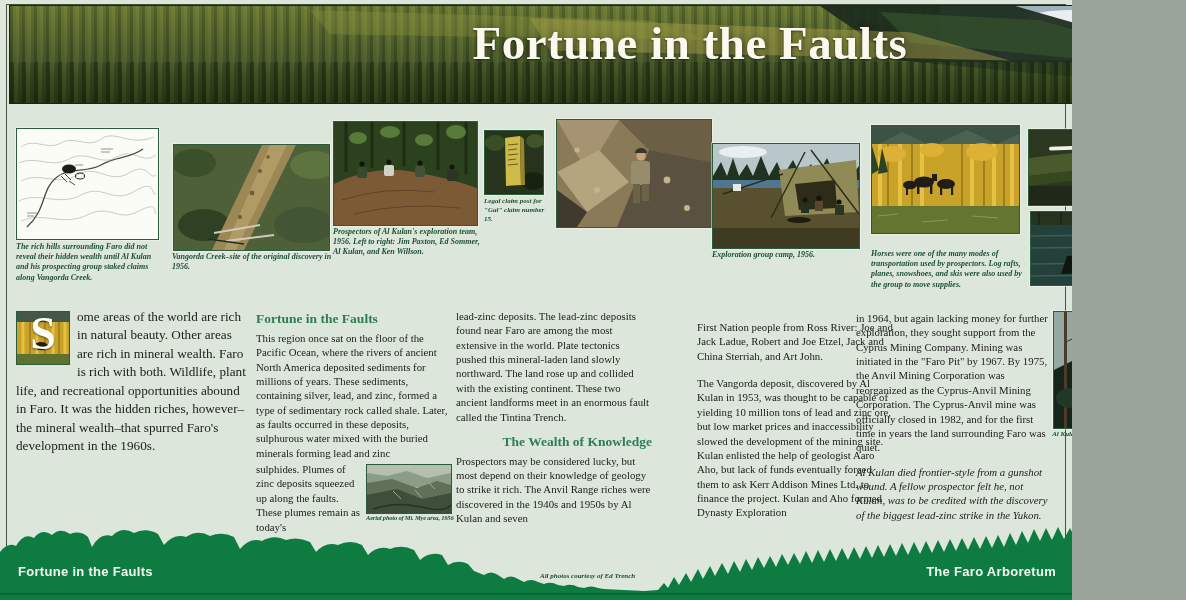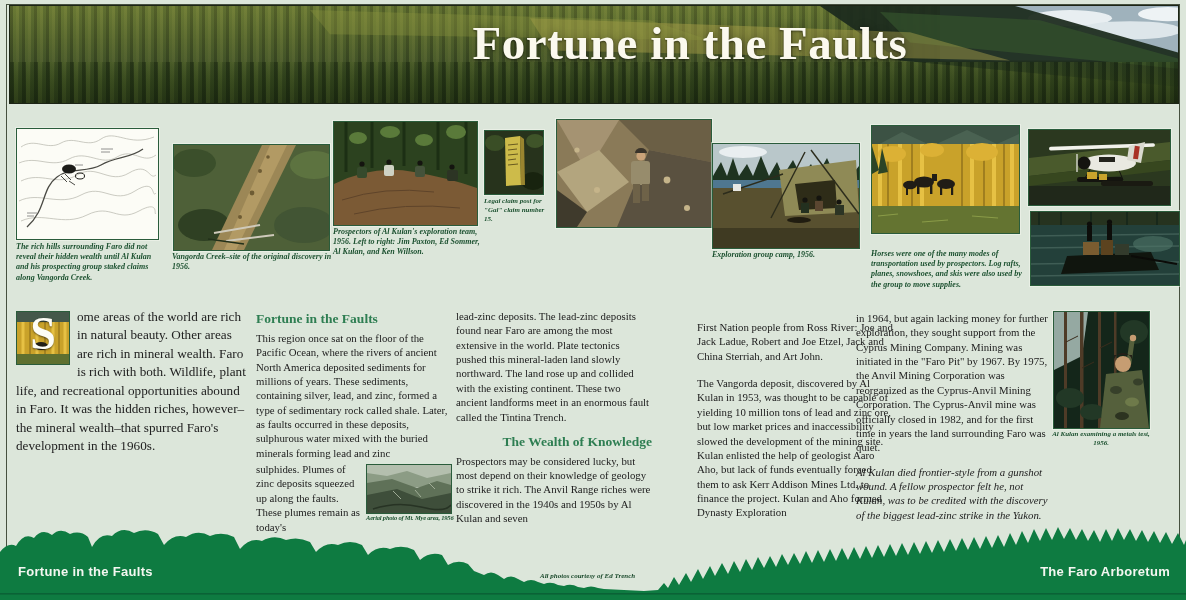--- a/index.html
+++ b/index.html
@@ -1,16 +1,16 @@
 <!DOCTYPE html>
 <html><head>
 <meta charset="utf-8">
 <style>
   html,body{margin:0;padding:0;background:#9aa49a;}
-  .panel{position:relative;width:1186px;height:600px;background:#dce6da;overflow:hidden;
+  .panel{position:relative;width:1072px;height:600px;background:#dce6da;overflow:hidden;
          font-family:"Liberation Serif",serif;}
   .frame{position:absolute;left:6px;top:4px;right:6px;bottom:4px;border:1px solid #46503f;z-index:1;}
   
   .banner{position:absolute;left:9px;top:5px;width:1168px;height:97px;border:1px solid #1c2415;
           overflow:hidden;z-index:2;
           background:
             repeating-linear-gradient(90deg, rgba(15,25,8,.28) 0 3px, rgba(95,115,45,.22) 3px 6px, rgba(150,160,70,.14) 6px 9px, rgba(55,75,30,.25) 9px 12px),
             linear-gradient(180deg,#6e7c36 0%,#55642e 35%,#41512a 65%,#2c3b1c 100%);}
   .banner svg{position:absolute;left:0;top:0;width:100%;height:100%;}
   .b-front{position:absolute;left:0;right:0;bottom:0;height:42%;

